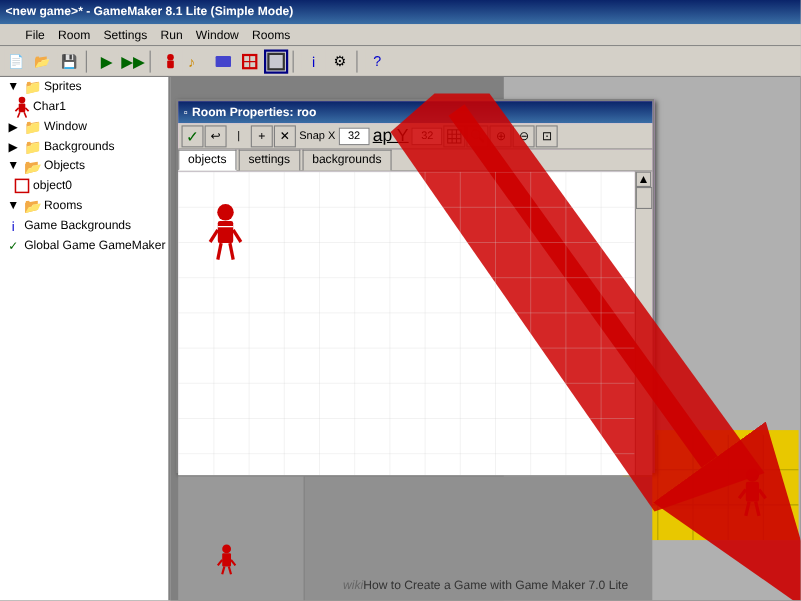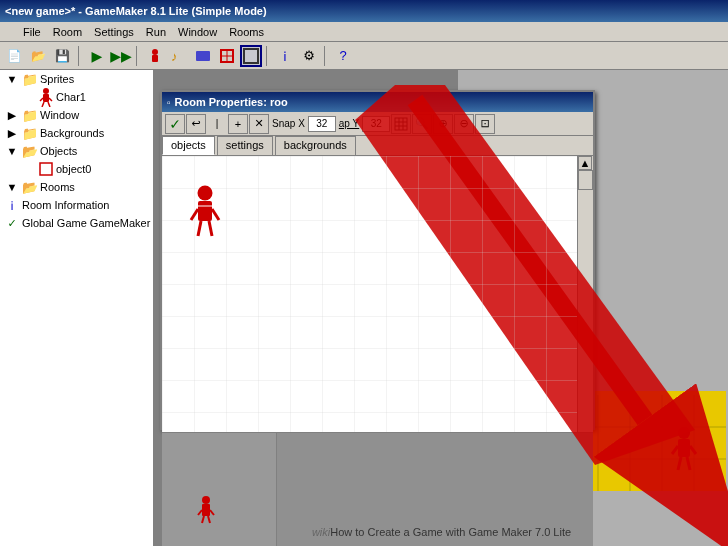--- a/index.html
+++ b/index.html
@@ -81,21 +81,21 @@
     .tree-item {
       display: flex;
       align-items: center;
       padding: 1px 2px;
       cursor: pointer;
       white-space: nowrap;
       font-size: 11px;
     }
     .tree-icon { width: 16px; height: 16px; margin-right: 2px; display: flex; align-items: center; justify-content: center; }
     .tree-group { padding-left: 4px; }
-    .tree-child { padding-left: 38px; }
+    .tree-child { padding-left: 12px; }
 
     
     .icon-folder { color: #f0b000; font-size: 13px; }
 
     
     .work-area {
       flex: 1;
       position: relative;
       background: #808080;
       overflow: hidden;
@@ -342,21 +342,21 @@
     </div>
 
     <div class="tree-item tree-group">
       <div class="tree-icon">▼</div>
       <div class="tree-icon icon-folder">📂</div>
       <span>Rooms</span>
     </div>
 
     <div class="tree-item tree-group">
       <div class="tree-icon info-icon">ℹ</div>
-      <span>Room Information</span>
+      <span>Game Backgrounds</span>
     </div>
 
     <div class="tree-item tree-group">
       <div class="tree-icon check-icon">✓</div>
       <span>Global Game GameMaker</span>
     </div>
   </div>
 
   <div class="work-area">
 
@@ -396,21 +396,21 @@
       </div>
 
       <div class="room-toolbar">
         <div class="room-tb-btn" style="color:#006600;font-size:14px;">✓</div>
         <div class="room-tb-btn" style="font-size:11px;">↩</div>
         <div class="room-tb-btn" style="border:none;">|</div>
         <div class="room-tb-btn" style="font-size:11px;">+</div>
         <div class="room-tb-btn" style="font-size:11px;">✕</div>
         <span style="font-size:10px;padding:0 2px;">Snap X</span>
         <input class="room-input" type="text" value="32" style="">
-        <span style="font-size:10px;padding:0 2px;text-decoration:underline;">ap Y</span>
+        <span style="font-size:16px;padding:0 2px;text-decoration:underline;">ap Y</span>
         <input class="room-input" type="text" value="32" style="">
         <div class="room-tb-btn">
           <svg width="14" height="14">
               <rect x="1" y="1" width="12" height="12" fill="none" stroke="#333" stroke-width="1"></rect>
               <line x1="5" y1="1" x2="5" y2="13" stroke="#333" stroke-width="1"></line>
               <line x1="9" y1="1" x2="9" y2="13" stroke="#333" stroke-width="1"></line>
               <line x1="1" y1="5" x2="13" y2="5" stroke="#333" stroke-width="1"></line>
               <line x1="1" y1="9" x2="13" y2="9" stroke="#333" stroke-width="1"></line>
             </svg>
         </div>

